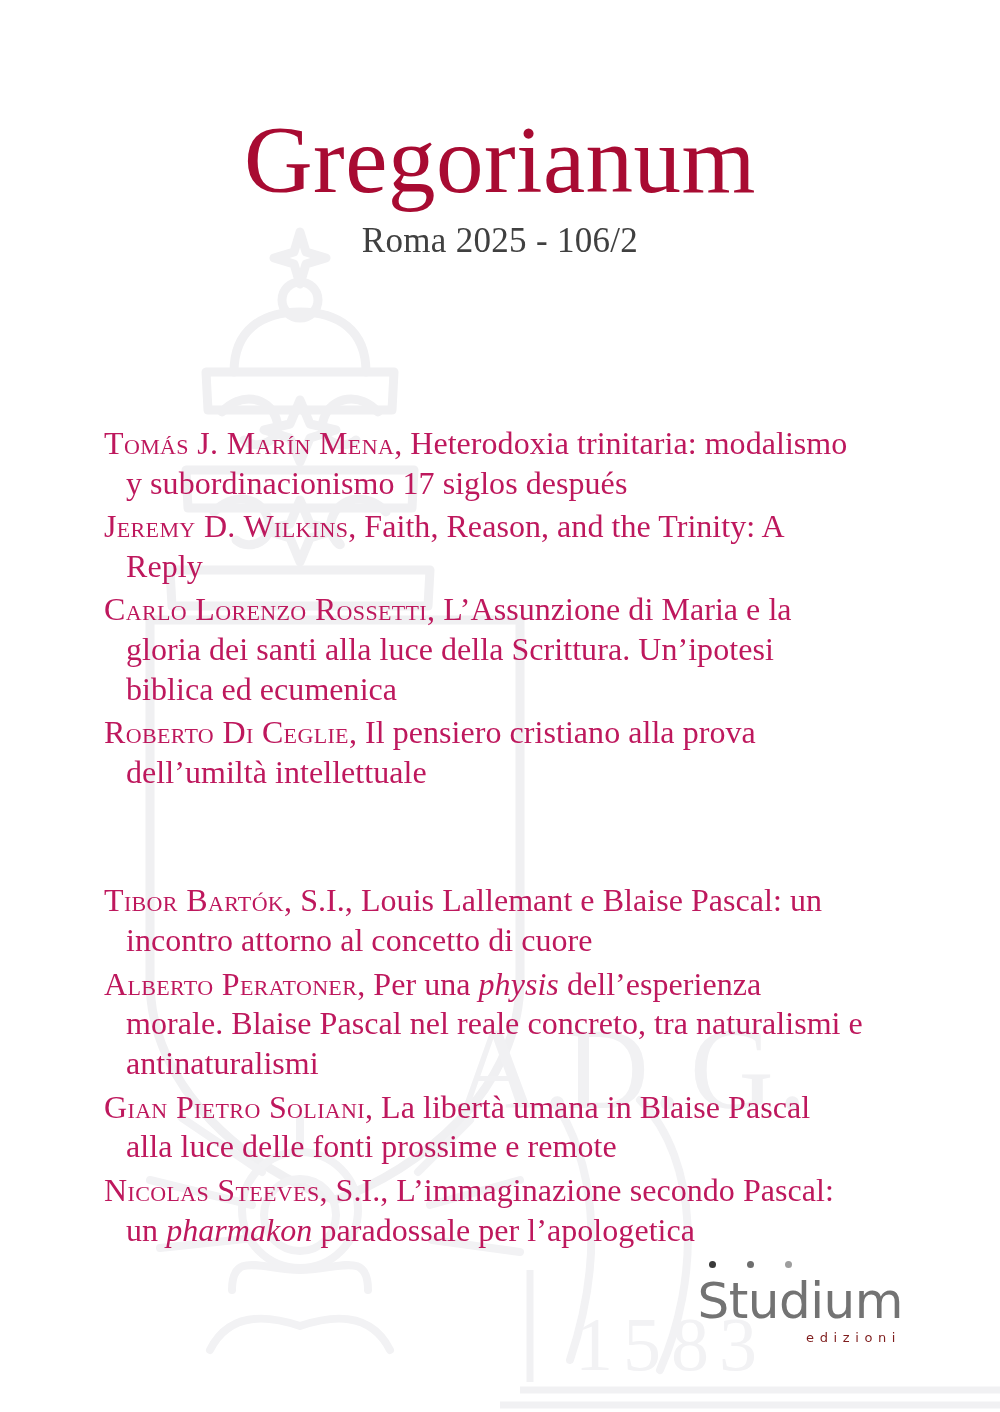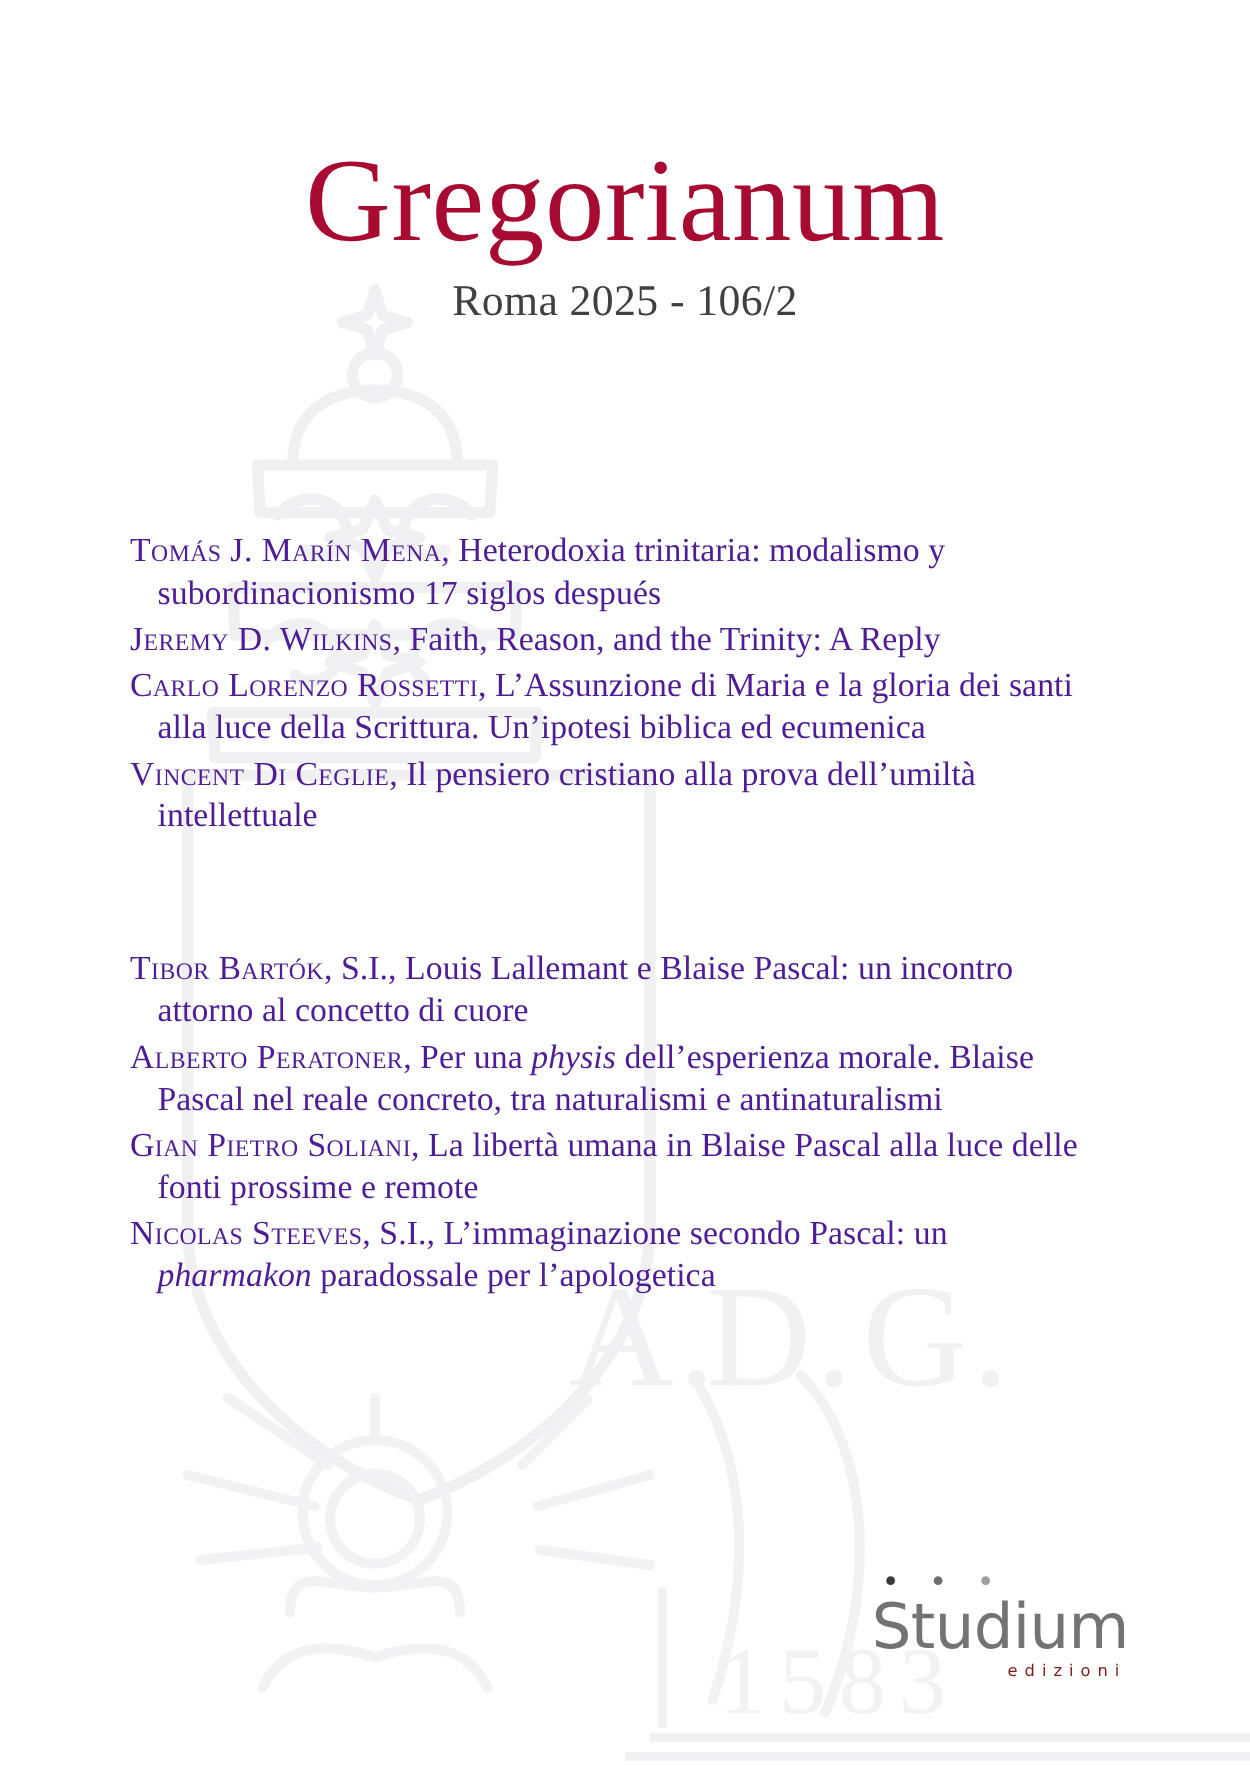--- a/index.html
+++ b/index.html
@@ -70,26 +70,26 @@
 
   
   .toc {
     position: absolute;
     left: 104px;
     top: 424px;
     width: 760px;
     z-index: 3;
   }
   .toc-entry {
-    font-size: 27px;
+    font-size: 32px;
     line-height: 1.245;
     margin: 0 0 3.5px 0;
     padding-left: 22px;
     text-indent: -22px;
-    color: #4c1d95;
+    color: #be185d;
     letter-spacing: 0.05px;
     font-family: Liberation Serif, serif;
   }
   .toc-entry .author {
     font-variant: small-caps;
     letter-spacing: 0.35px;
   }
   .toc-entry em {
     font-style: italic;
   }
@@ -215,21 +215,21 @@
   <h1 class="journal-title">Gregorianum</h1>
   <div class="issue-line">Roma 2025 - 106/2</div>
 </div>
 
 <div class="toc">
 
   <div id="toc-group-articles">
       <p class="toc-entry"><span class="author">Tomás J. Marín Mena</span><span>, Heterodoxia trinitaria: modalismo y subordinacionismo 17 siglos después</span></p>
       <p class="toc-entry"><span class="author">Jeremy D. Wilkins</span><span>, Faith, Reason, and the Trinity: A Reply</span></p>
       <p class="toc-entry"><span class="author">Carlo Lorenzo Rossetti</span><span>, L’Assunzione di Maria e la gloria dei santi alla luce della Scrittura. Un’ipotesi biblica ed ecumenica</span></p>
-      <p class="toc-entry"><span class="author">Vincent Di Ceglie</span><span>, Il pensiero cristiano alla prova dell’umiltà intellettuale</span></p>
+      <p class="toc-entry"><span class="author">Roberto Di Ceglie</span><span>, Il pensiero cristiano alla prova dell’umiltà intellettuale</span></p>
     </div>
 
   <div class="gap-before-section"></div>
 
 
   <div class="gap-after-section"></div>
 
   <div id="toc-group-pascal">
       <p class="toc-entry"><span class="author">Tibor Bartók</span><span>, S.I., Louis Lallemant e Blaise Pascal: un incontro attorno al concetto di cuore</span></p>
       <p class="toc-entry"><span class="author">Alberto Peratoner</span><span>, Per una </span><em>physis</em><span> dell’esperienza morale. Blaise Pascal nel reale concreto, tra naturalismi e antinaturalismi</span></p>

